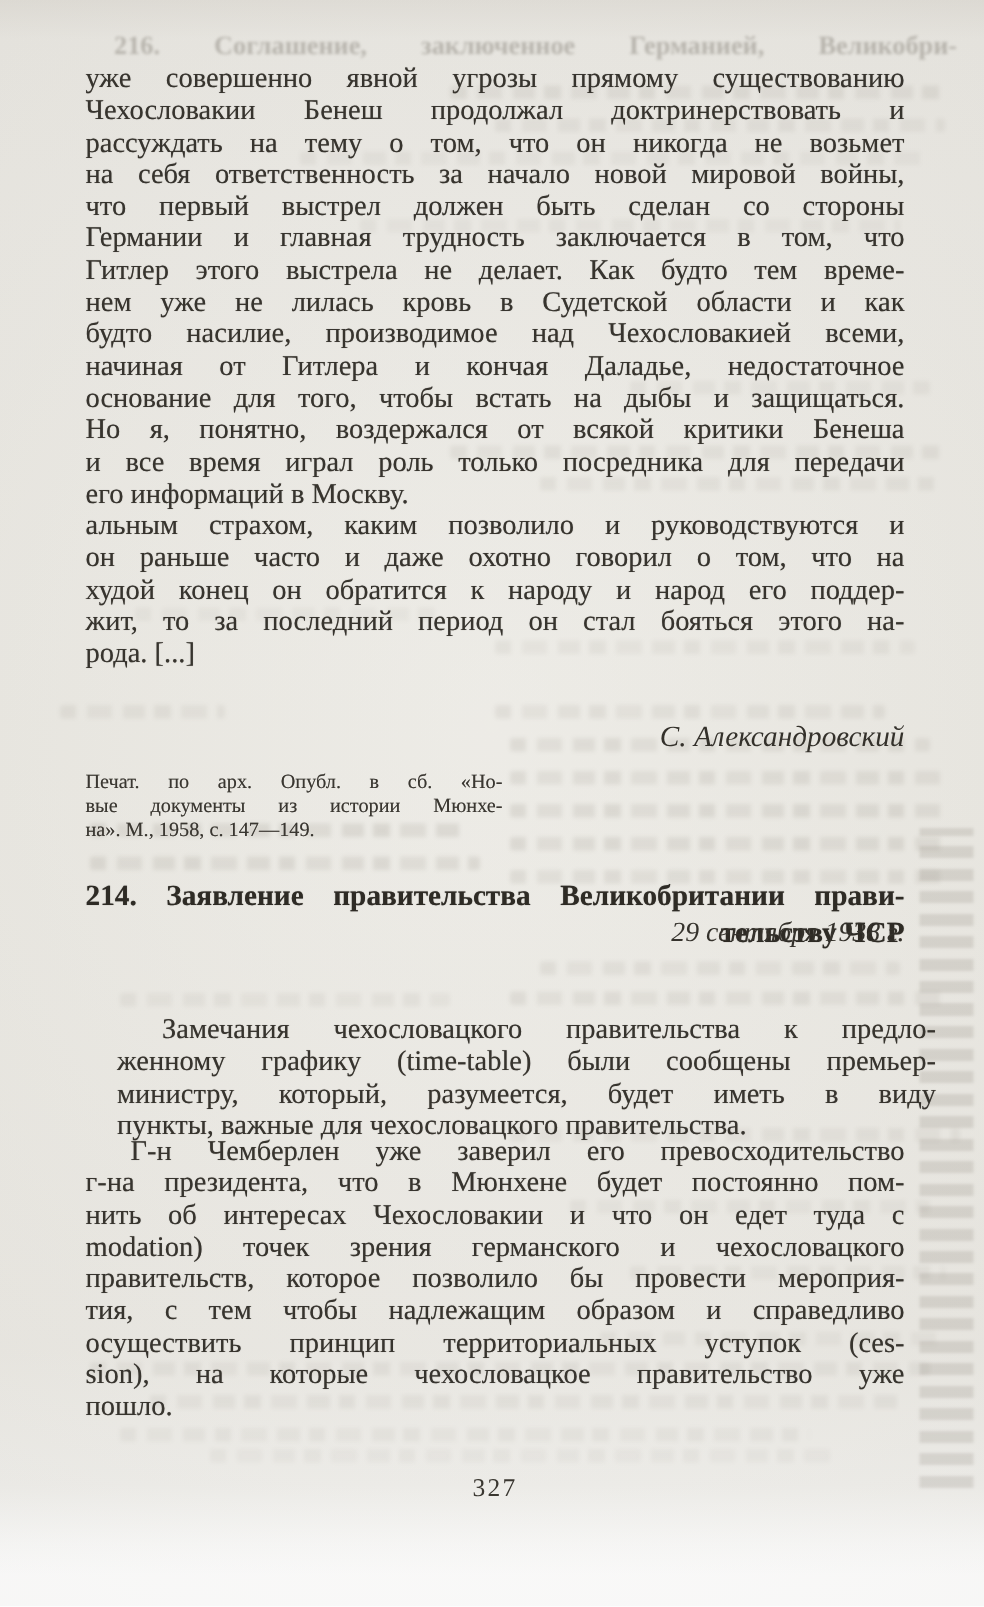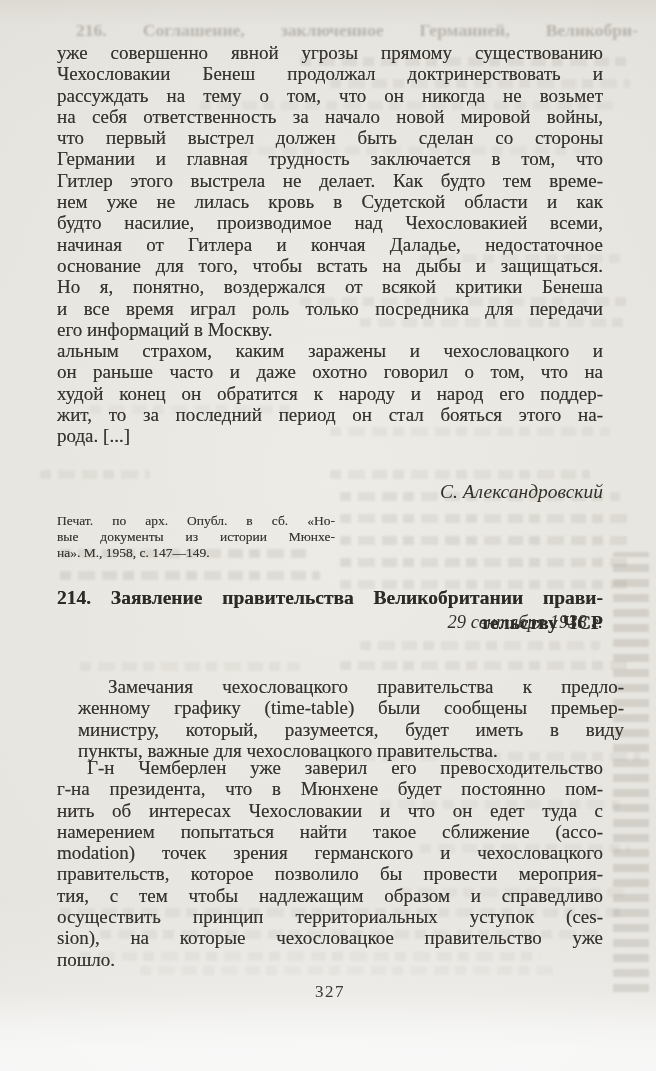--- a/index.html
+++ b/index.html
@@ -100,21 +100,21 @@
       <div class="ln">нем уже не лилась кровь в Судетской области и как</div>
       <div class="ln">будто насилие, производимое над Чехословакией всеми,</div>
       <div class="ln">начиная от Гитлера и кончая Даладье, недостаточное</div>
       <div class="ln">основание для того, чтобы встать на дыбы и защищаться.</div>
       <div class="ln">Но я, понятно, воздержался от всякой критики Бенеша</div>
       <div class="ln">и все время играл роль только посредника для передачи</div>
       <div class="ln last">его информаций в Москву.</div>
     </div>
 
   <div class="col bodytext" style="top:340px;">
-      <div class="ln">альным страхом, каким заражены и чехословацкого и</div>
+      <div class="ln">альным страхом, каким позволило и руководствуются и</div>
       <div class="ln">он раньше часто и даже охотно говорил о том, что на</div>
       <div class="ln">худой конец он обратится к народу и народ его поддер-</div>
       <div class="ln">жит, то за последний период он стал бояться этого на-</div>
       <div class="ln last">рода. [...]</div>
     </div>
 
   <div class="col sig" style="top:481px;">С. Александровский</div>
 
   <div class="col srcnote" style="top:513px;">
       <div class="ln">Печат. по арх. Опубл. в сб. «Но-</div>
@@ -133,21 +133,20 @@
       <div class="ln indent">Замечания чехословацкого правительства к предло-</div>
       <div class="ln">женному графику (time-table) были сообщены премьер-</div>
       <div class="ln">министру, который, разумеется, будет иметь в виду</div>
       <div class="ln last">пункты, важные для чехословацкого правительства.</div>
     </div>
 
   <div class="col bodytext" style="top:757px;">
       <div class="ln indent">Г-н Чемберлен уже заверил его превосходительство</div>
       <div class="ln">г-на президента, что в Мюнхене будет постоянно пом-</div>
       <div class="ln">нить об интересах Чехословакии и что он едет туда с</div>
-      <div class="ln">намерением попытаться найти такое сближение (acco-</div>
       <div class="ln">modation) точек зрения германского и чехословацкого</div>
       <div class="ln">правительств, которое позволило бы провести мероприя-</div>
       <div class="ln">тия, с тем чтобы надлежащим образом и справедливо</div>
       <div class="ln">осуществить принцип территориальных уступок (ces-</div>
       <div class="ln">sion), на которые чехословацкое правительство уже</div>
       <div class="ln last">пошло.</div>
     </div>
 
   <div class="col pgnum" style="top:982px;">327</div>
 </div>

